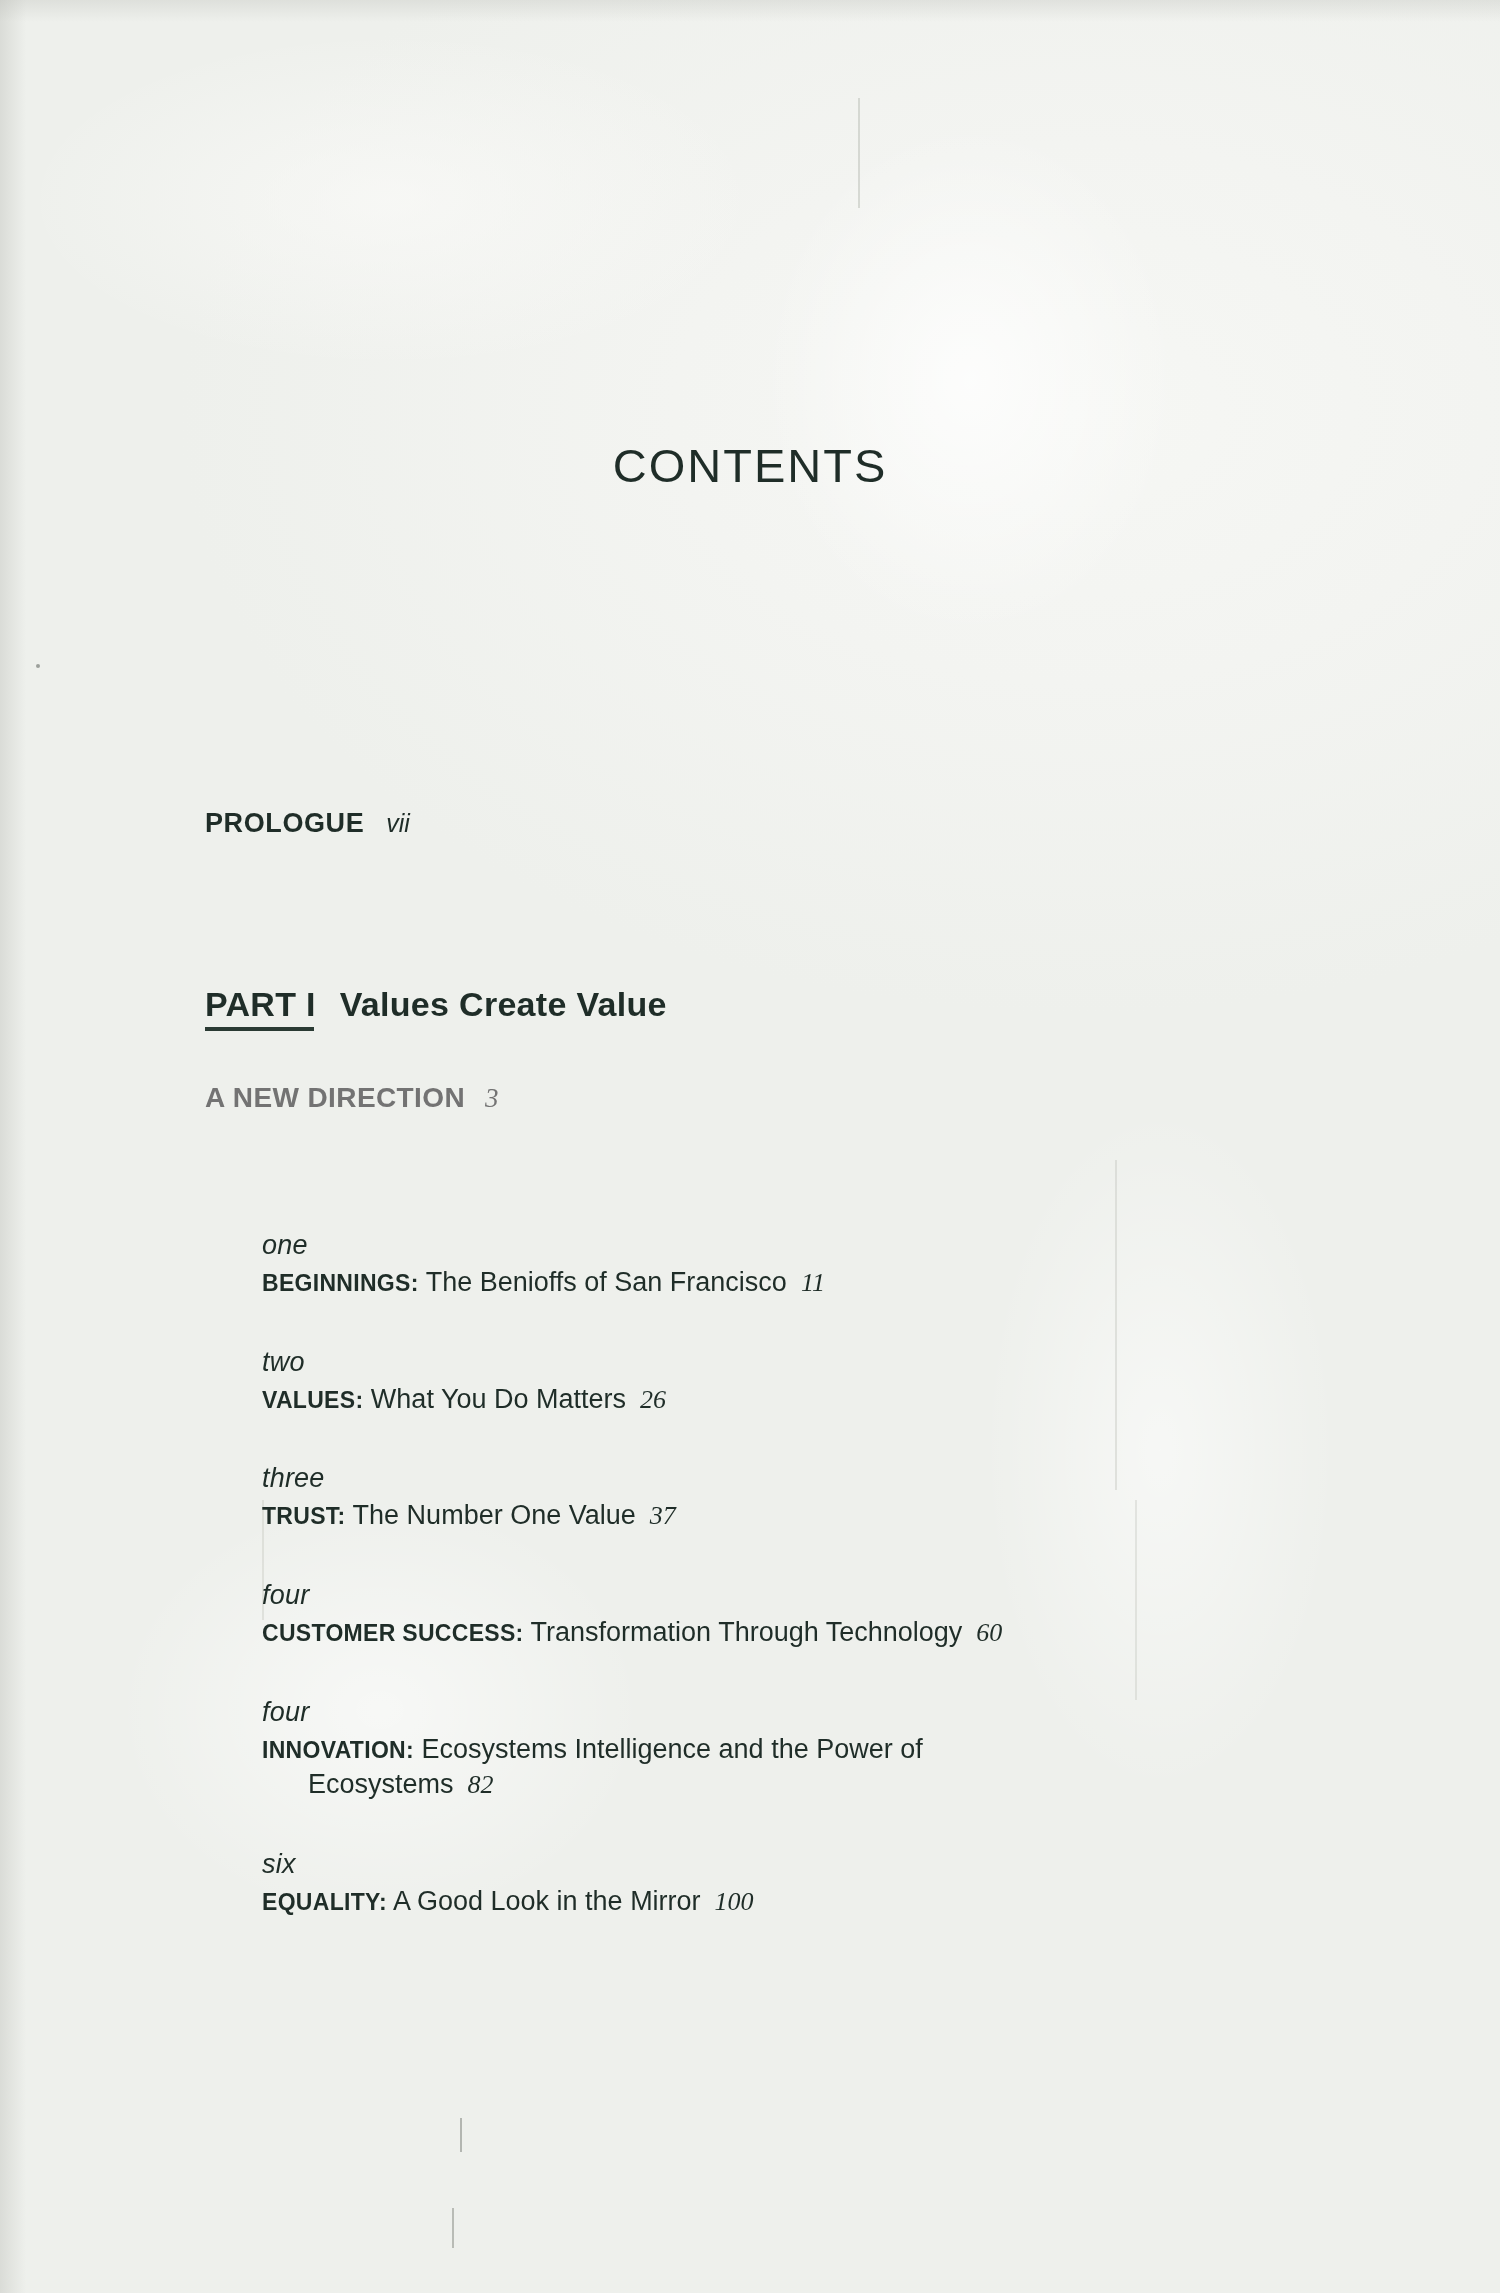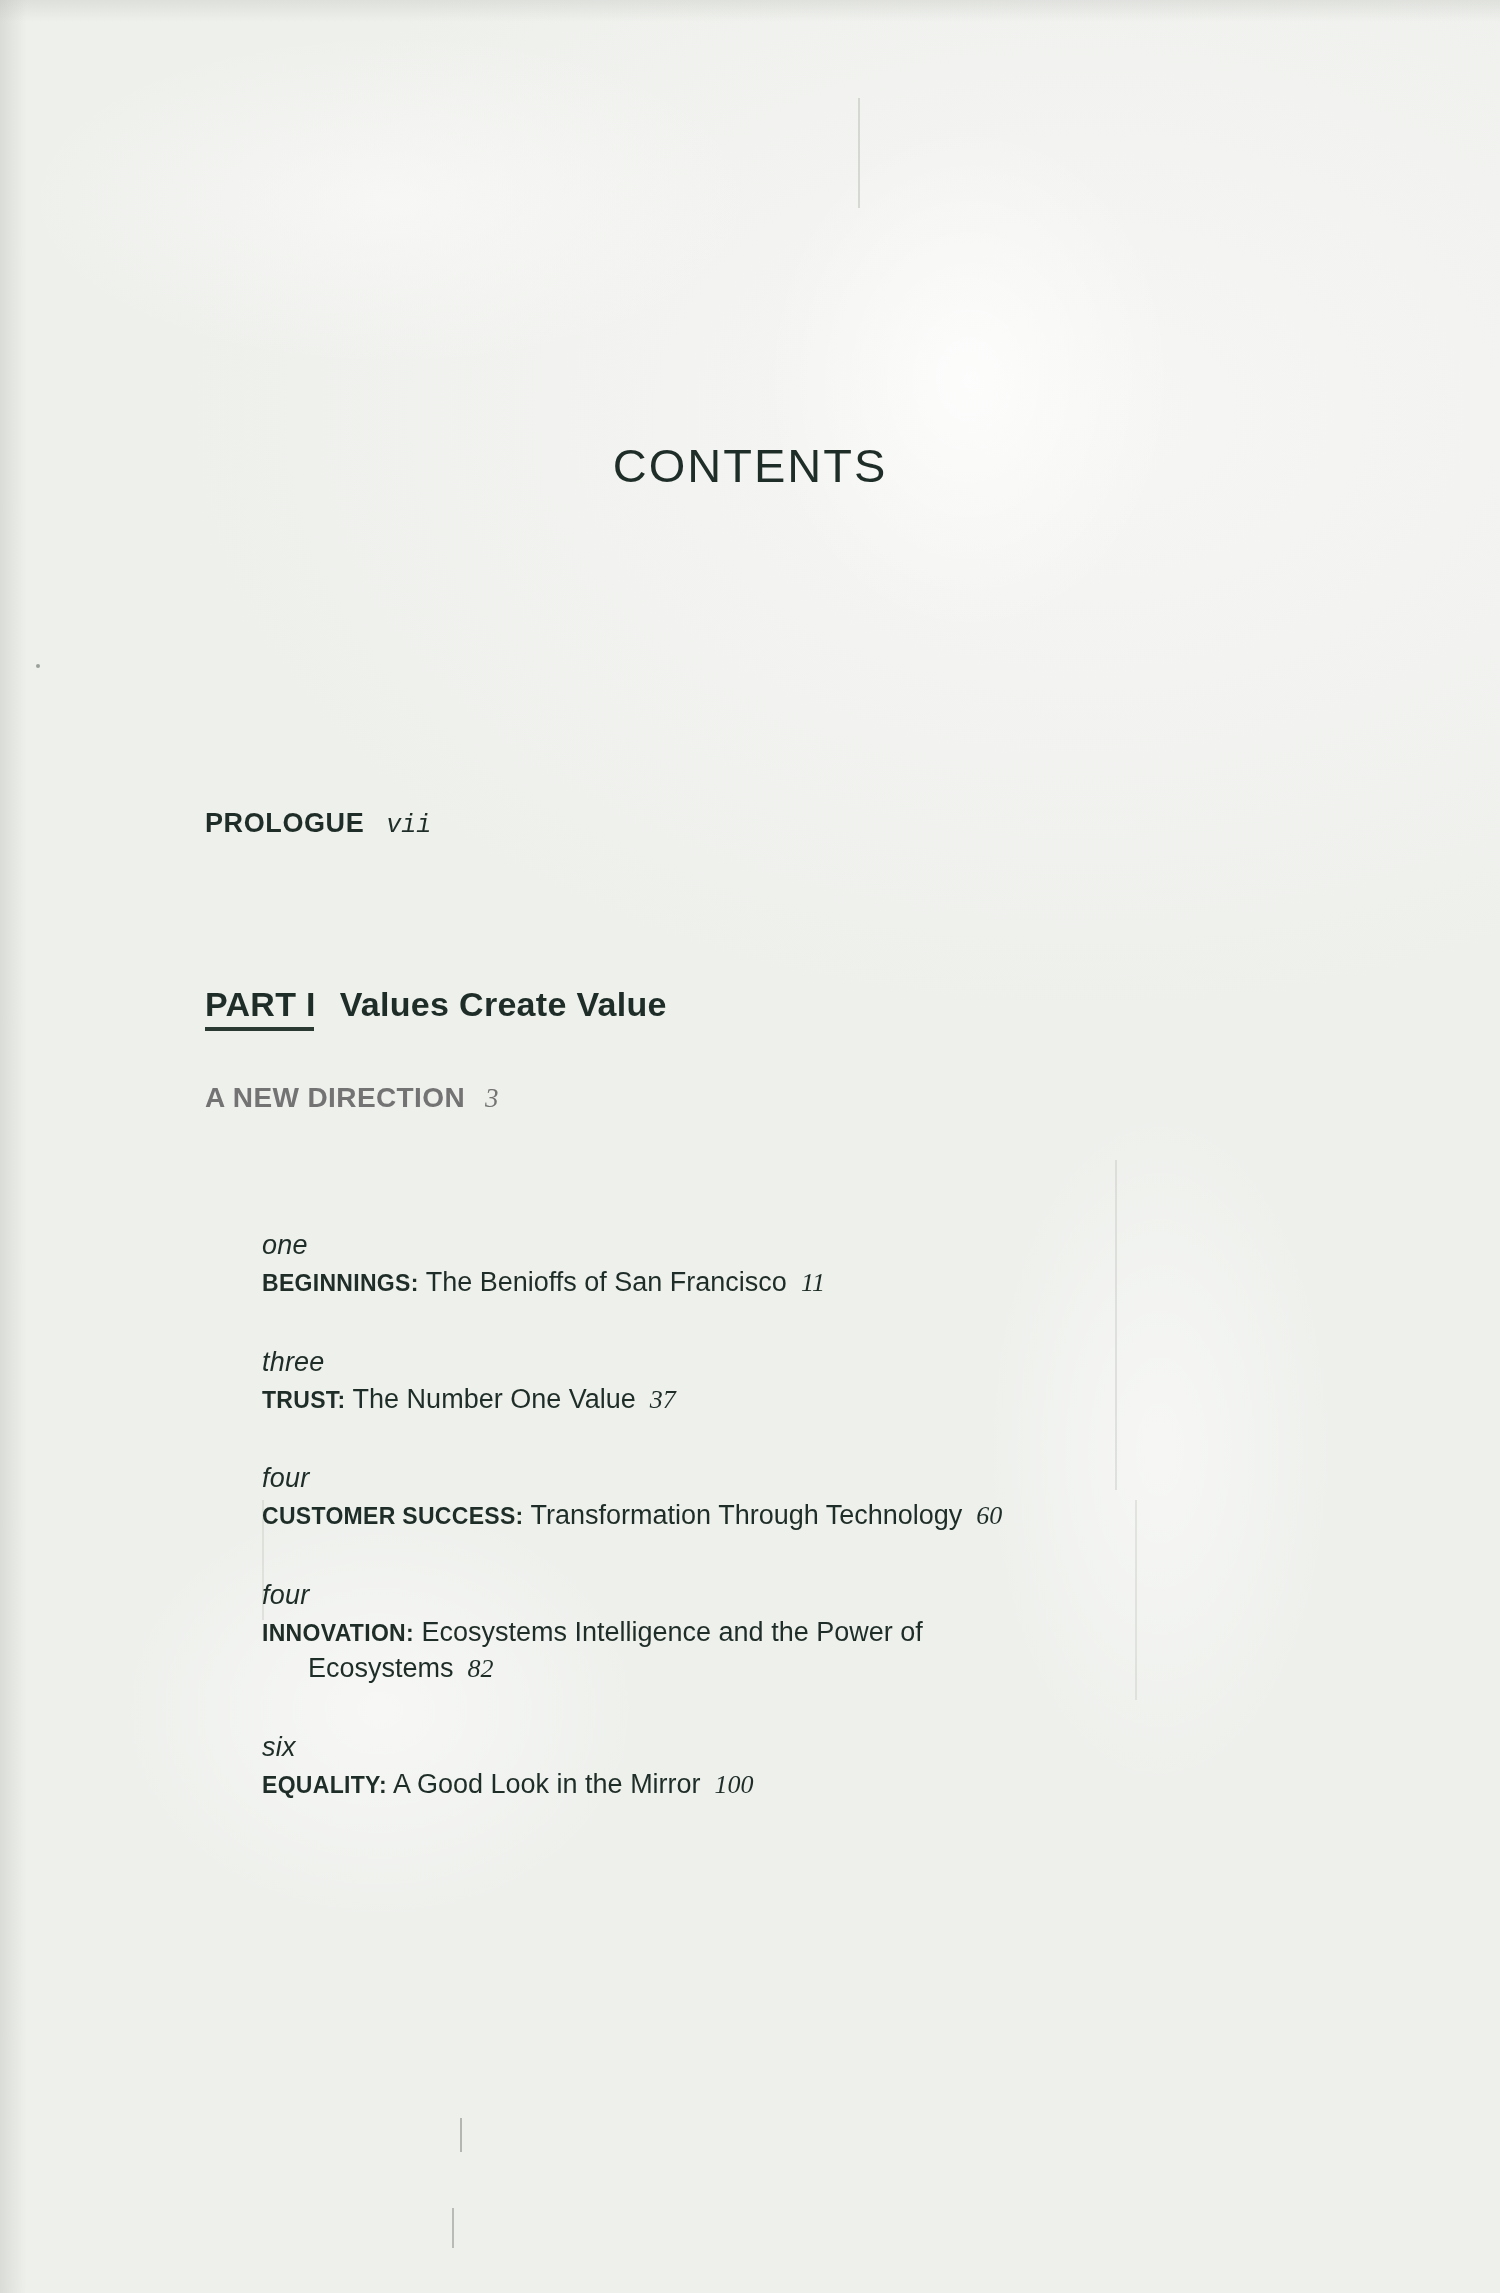--- a/index.html
+++ b/index.html
@@ -83,21 +83,21 @@
     left: 205px;
     top: 808px;
     font-size: 27px;
     font-weight: 700;
     letter-spacing: 0.6px;
     color: #1f2d28;
   }
   .prologue .pg {
     font-weight: 400;
     font-style: italic;
-    font-family: Liberation Mono, monospace;
+    font-family: Liberation Sans, sans-serif;
     font-size: 25px;
     margin-left: 22px;
     letter-spacing: 0;
   }
   .part-line {
     position: absolute;
     left: 205px;
     top: 985px;
     font-size: 34px;
     font-weight: 700;
@@ -216,20 +216,27 @@
   <div class="toc">
 
     <div class="entry">
       <div class="entry-num">one</div>
       <div class="entry-line">
         <span class="entry-cat">BEGINNINGS:</span>
         <span class="entry-desc">The Benioffs of San Francisco</span><span class="entry-page">11</span>
       </div>
     </div>
 
+    <div class="entry">
+      <div class="entry-num">two</div>
+      <div class="entry-line">
+        <span class="entry-cat">VALUES:</span>
+        <span class="entry-desc">What You Do Matters</span><span class="entry-page">26</span>
+      </div>
+    </div>
 
     <div class="entry">
       <div class="entry-num">three</div>
       <div class="entry-line">
         <span class="entry-cat">TRUST:</span>
         <span class="entry-desc">The Number One Value</span><span class="entry-page">37</span>
       </div>
     </div>
 
     <div class="entry">

